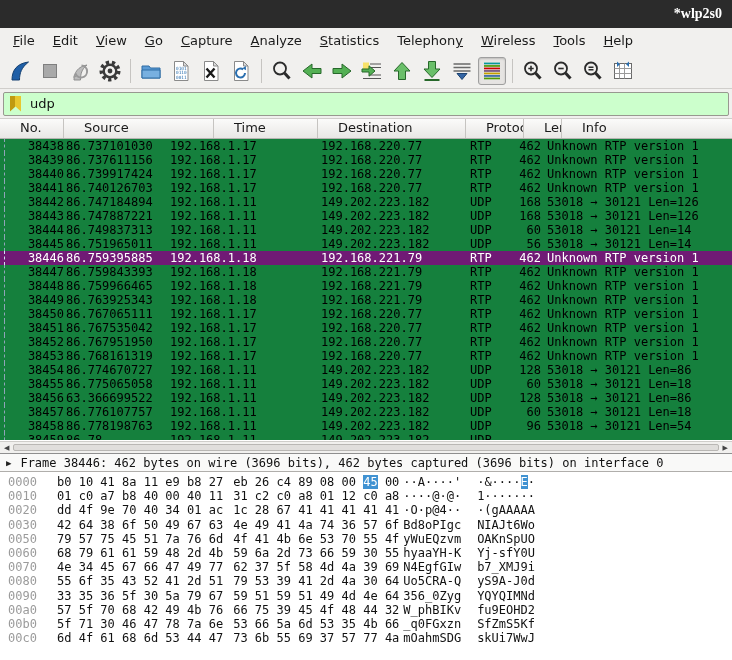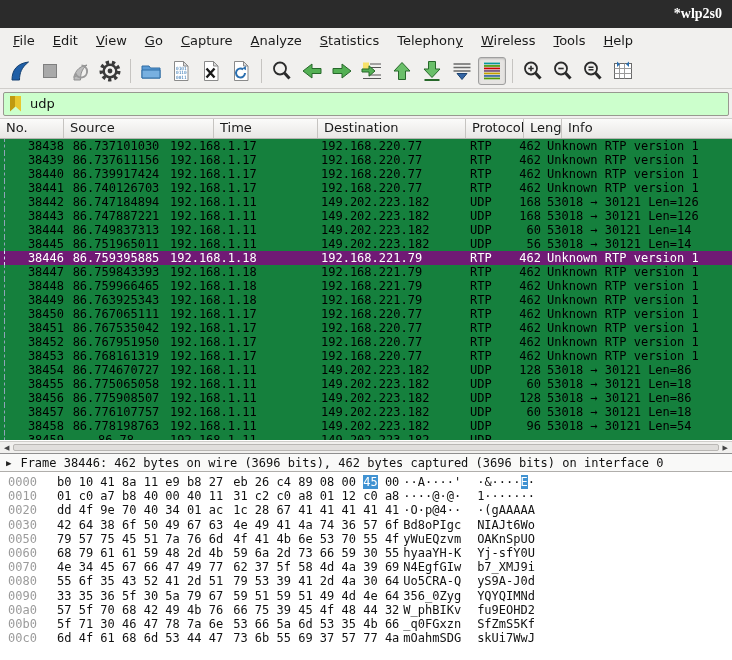--- a/index.html
+++ b/index.html
@@ -34,32 +34,32 @@
                   border-radius:2px; display:flex; align-items:center; padding:0 6px; }
   .bookmark { width:11px; height:16px; flex:0 0 11px;
               background:linear-gradient(90deg,#c09a10 45%,#e8c72e 45%);
               clip-path:polygon(0 0,100% 0,100% 100%,50% 68%,0 100%); }
   .filter-input { flex:1; background:transparent; border:none; outline:none;
                   font:13px "DejaVu Sans", sans-serif; color:#111; margin-left:9px; }
 
   
   .colheader { height:20px; flex:0 0 20px; background:linear-gradient(#fbfbfa,#e9e7e5);
                display:flex; font-size:13px; color:#1a1a1a; border-bottom:1px solid #b6b4b1; }
-  .hcell { padding:1px 0 0 6px; border-right:1px solid #c6c4c1; white-space:nowrap; overflow:hidden; }
+  .hcell { padding:1px 0 0 20px; border-right:1px solid #c6c4c1; white-space:nowrap; overflow:hidden; }
   .hcell.last { border-right:none; flex:1; }
 
   
   .packetlist { height:302px; flex:0 0 302px; background:#fff; overflow:hidden;
                 font:12px "DejaVu Sans Mono", monospace; }
   .prow { display:flex; height:14px; line-height:14px; background:#15803d; color:#000; white-space:nowrap; }
   .prow span { overflow:hidden; }
   .c-gut  { width:10px;  flex:0 0 10px; position:relative; }
   .c-gut::before { content:''; position:absolute; left:4px; top:0; bottom:0; border-left:1px dashed #8fa3b8; }
   .c-no   { width:54px;  flex:0 0 54px;  text-align:right; }
-  .c-time { width:102px; flex:0 0 102px; padding-left:2px;text-align:center; }
+  .c-time { width:102px; flex:0 0 102px; padding-left:2px; }
   .c-src  { width:150px; flex:0 0 150px; padding-left:4px; }
   .c-dst  { width:148px; flex:0 0 148px; padding-left:5px; }
   .c-proto{ width:50px;  flex:0 0 50px;  padding-left:6px; }
   .c-len  { width:27px;  flex:0 0 27px;  text-align:right; }
   .c-info { flex:1; padding-left:6px; }
   .prow.sel { background:#701a75; color:#fff; }
   .prow.sel .c-gut::before { border-color:#cfe0f0; }
   .prow.partial { height:7px; }
 
   
@@ -486,21 +486,21 @@
         <span class="c-time">86.775065058</span>
         <span class="c-src">192.168.1.11</span>
         <span class="c-dst">149.202.223.182</span>
         <span class="c-proto">UDP</span>
         <span class="c-len">60</span>
         <span class="c-info">53018 → 30121 Len=18</span>
       </div>
       <div class="prow">
         <span class="c-gut"></span>
         <span class="c-no">38456</span>
-        <span class="c-time">86.775908507</span>
+        <span class="c-time">63.366699522</span>
         <span class="c-src">192.168.1.11</span>
         <span class="c-dst">149.202.223.182</span>
         <span class="c-proto">UDP</span>
         <span class="c-len">128</span>
         <span class="c-info">53018 → 30121 Len=86</span>
       </div>
       <div class="prow">
         <span class="c-gut"></span>
         <span class="c-no">38457</span>
         <span class="c-time">86.776107757</span>

